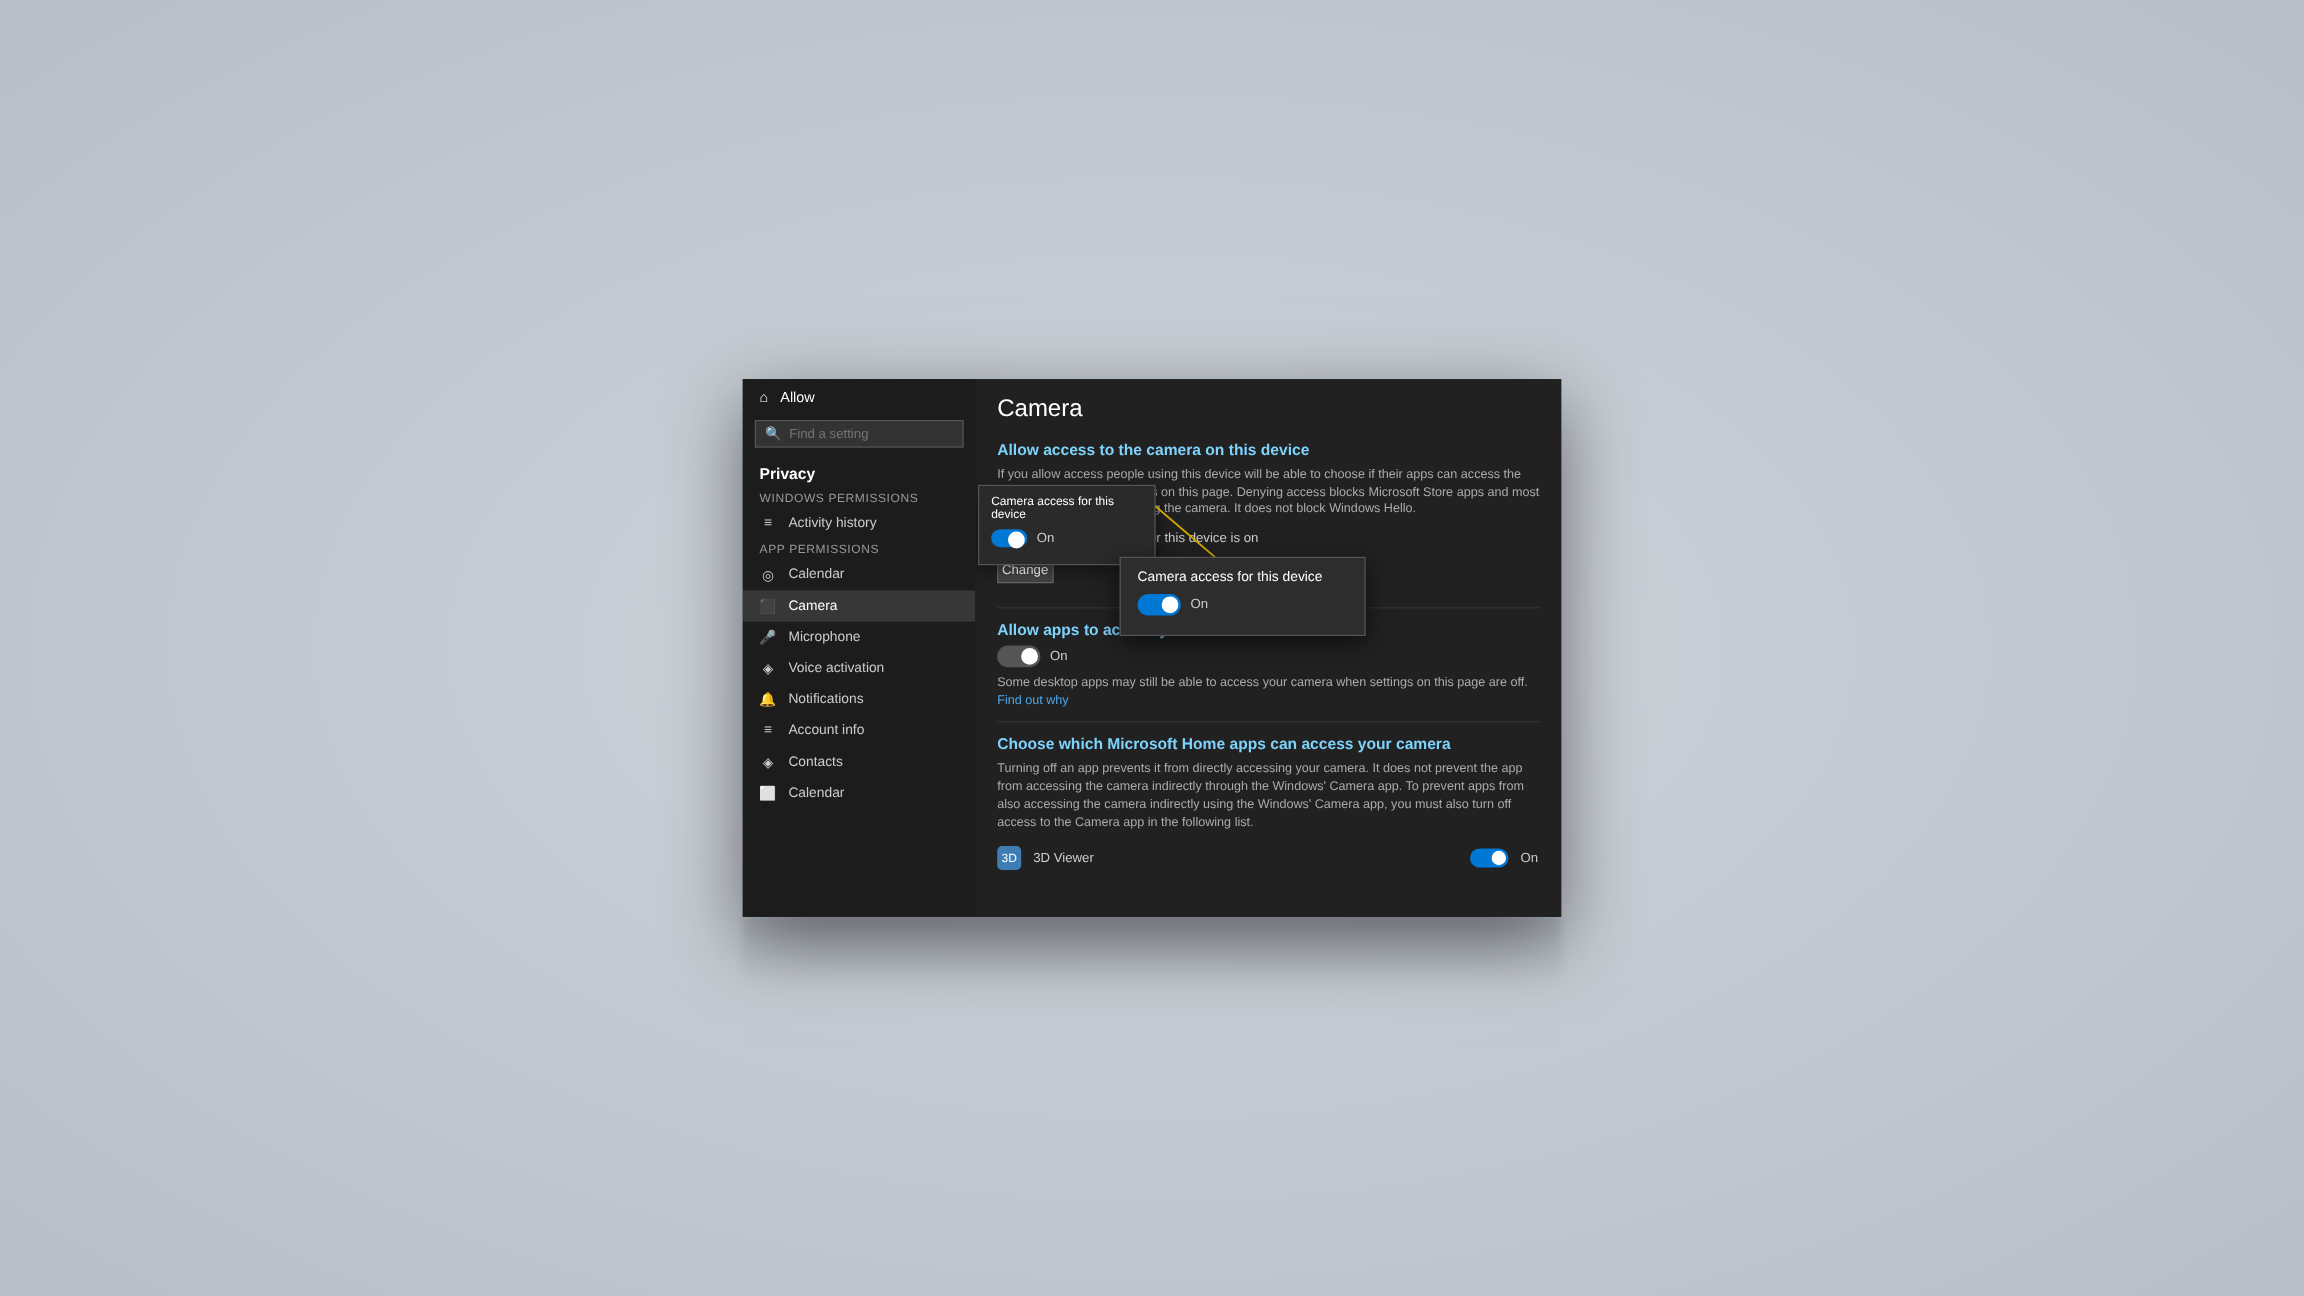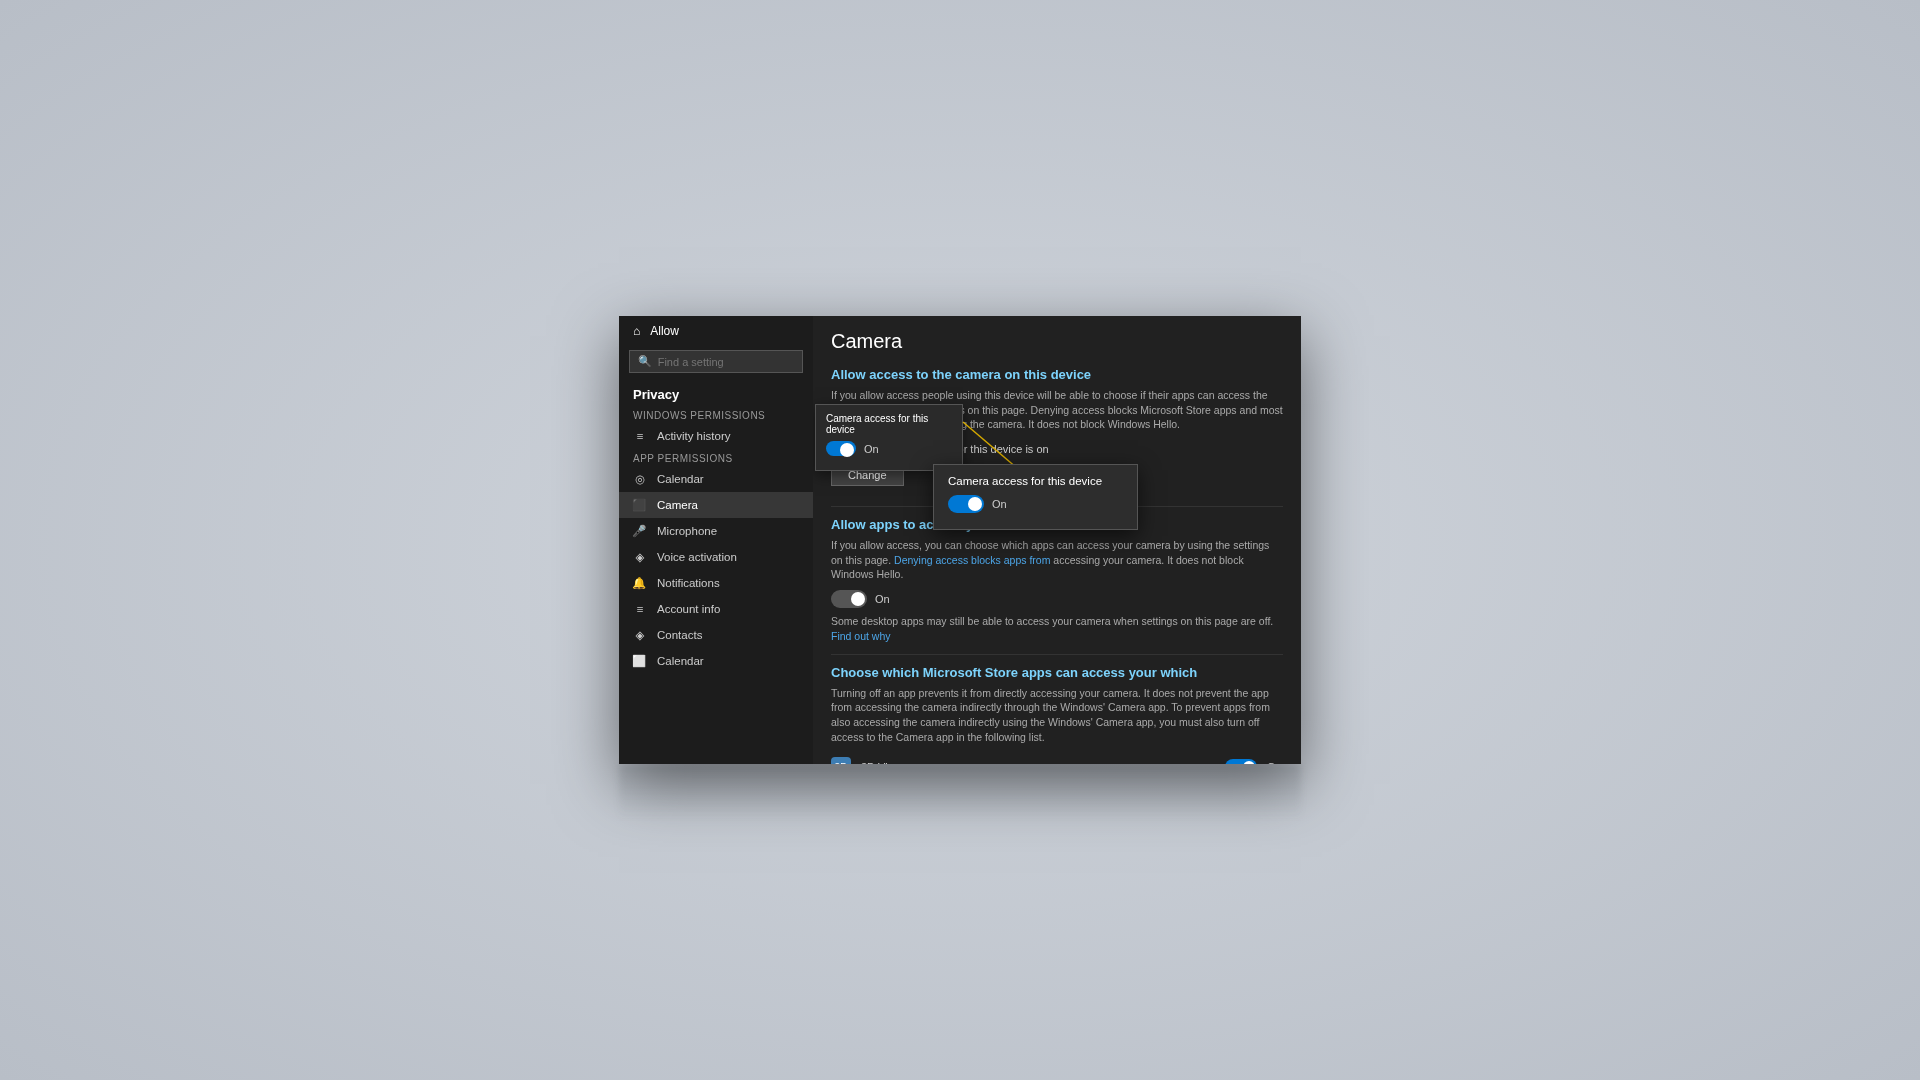--- a/index.html
+++ b/index.html
@@ -184,21 +184,21 @@
     .toggle-label {
       font-size: 11px;
       color: #ccc;
     }
 
     .change-btn {
       background: #444;
       border: 1px solid #666;
       color: #fff;
       font-size: 11px;
-      padding: 4px 16px;
+      padding: 4px 3px;
       cursor: pointer;
       margin-bottom: 10px;
     }
 
     .divider {
       height: 1px;
       background: #333;
       margin: 10px 0;
     }
 
@@ -404,37 +404,34 @@
       <div class="toggle on"></div>
       <span class="toggle-label">Camera access for this device is on</span>
     </div>
 
     <button class="change-btn">Change</button>
 
     <div class="divider"></div>
 
     
     <div class="section-title">Allow apps to access your camera</div>
-    <div class="section-desc">
-      If you allow access, you can choose which apps can access your camera by using the settings on this page. <span style="color:#4da6e8;">Denying access blocks apps from</span> accessing your camera. It does not block Windows Hello.
-    </div>
 
     <div class="toggle-row">
       <div class="toggle on" style="background:#555;"></div>
       <span class="toggle-label">On</span>
     </div>
 
     <div class="section-desc">
       Some desktop apps may still be able to access your camera when settings on this page are off. <span style="color:#4da6e8; cursor:pointer;">Find out why</span>
     </div>
 
     <div class="divider"></div>
 
     
-    <div class="section-title">Choose which Microsoft Store apps can access your which</div>
+    <div class="section-title">Choose which Microsoft Home apps can access your camera</div>
     <div class="section-desc">Turning off an app prevents it from directly accessing your camera. It does not prevent the app from accessing the camera indirectly through the Windows' Camera app. To prevent apps from also accessing the camera indirectly using the Windows' Camera app, you must also turn off access to the Camera app in the following list.</div>
 
     
     <div class="app-list-item">
       <div class="app-icon-placeholder">3D</div>
       <span class="app-name">3D Viewer</span>
       <div class="toggle-small on"></div>
       <span class="toggle-small-label">On</span>
     </div>
 

